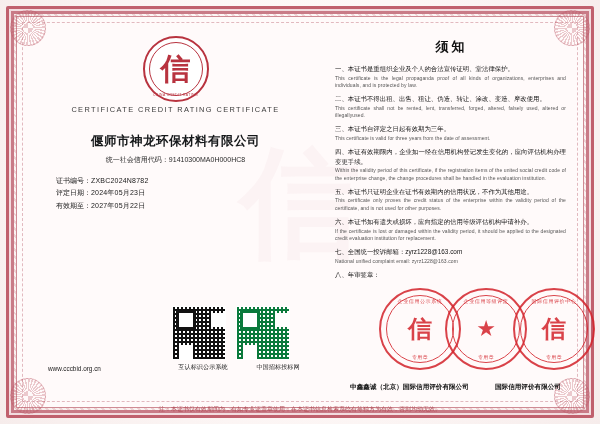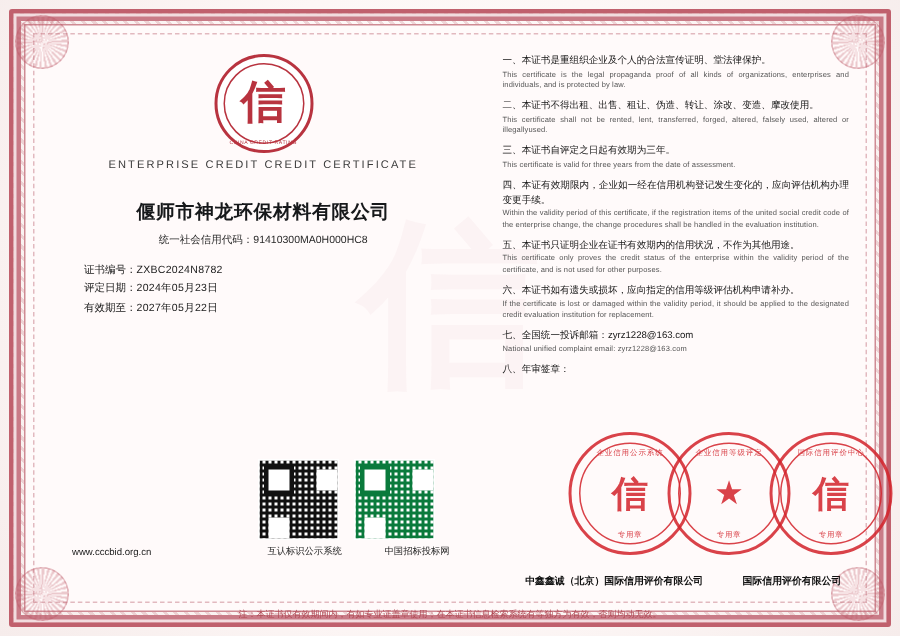--- a/index.html
+++ b/index.html
@@ -227,21 +227,21 @@
   <div class="content">
 
     <div class="left">
       <div class="emblem-wrap">
         <div class="emblem">
           <span class="glyph">信</span>
           <span class="ring-text">CHINA CREDIT RATING</span>
         </div>
       </div>
 
-      <div class="title-en">ENTERPRISE CREDIT CREDIT CERTIFICATE</div>
+      <div class="title-en">CERTIFICATE CREDIT RATING CERTIFICATE</div>
       <div class="company">偃师市神龙环保材料有限公司</div>
       <div class="usci">
         <span>统一社会信用代码：</span><span>91410300MA0H000HC8</span>
       </div>
 
 
       <div class="meta">
         <div>
           <span>证书编号：</span><span class="val">ZXBC2024N8782</span>
         </div>
@@ -258,20 +258,21 @@
         <div class="qr green"></div>
       </div>
       <div class="qr-caps">
         <span>互认标识公示系统</span>
         <span>中国招标投标网</span>
       </div>
       <div class="site">www.cccbid.org.cn</div>
     </div>
 
     <div class="right">
+      <div class="notice-title">须知</div>
 
       <div class="notice-list">
         <div class="notice-item">
           <div class="notice-cn">一、本证书是重组织企业及个人的合法宣传证明、堂法律保护。</div>
           <div class="notice-en">This certificate is the legal propaganda proof of all kinds of organizations, enterprises and individuals, and is protected by law.</div>
         </div>
         <div class="notice-item">
           <div class="notice-cn">二、本证书不得出租、出售、租让、伪造、转让、涂改、变造、摩改使用。</div>
           <div class="notice-en">This certificate shall not be rented, lent, transferred, forged, altered, falsely used, altered or illegallyused.</div>
         </div>

